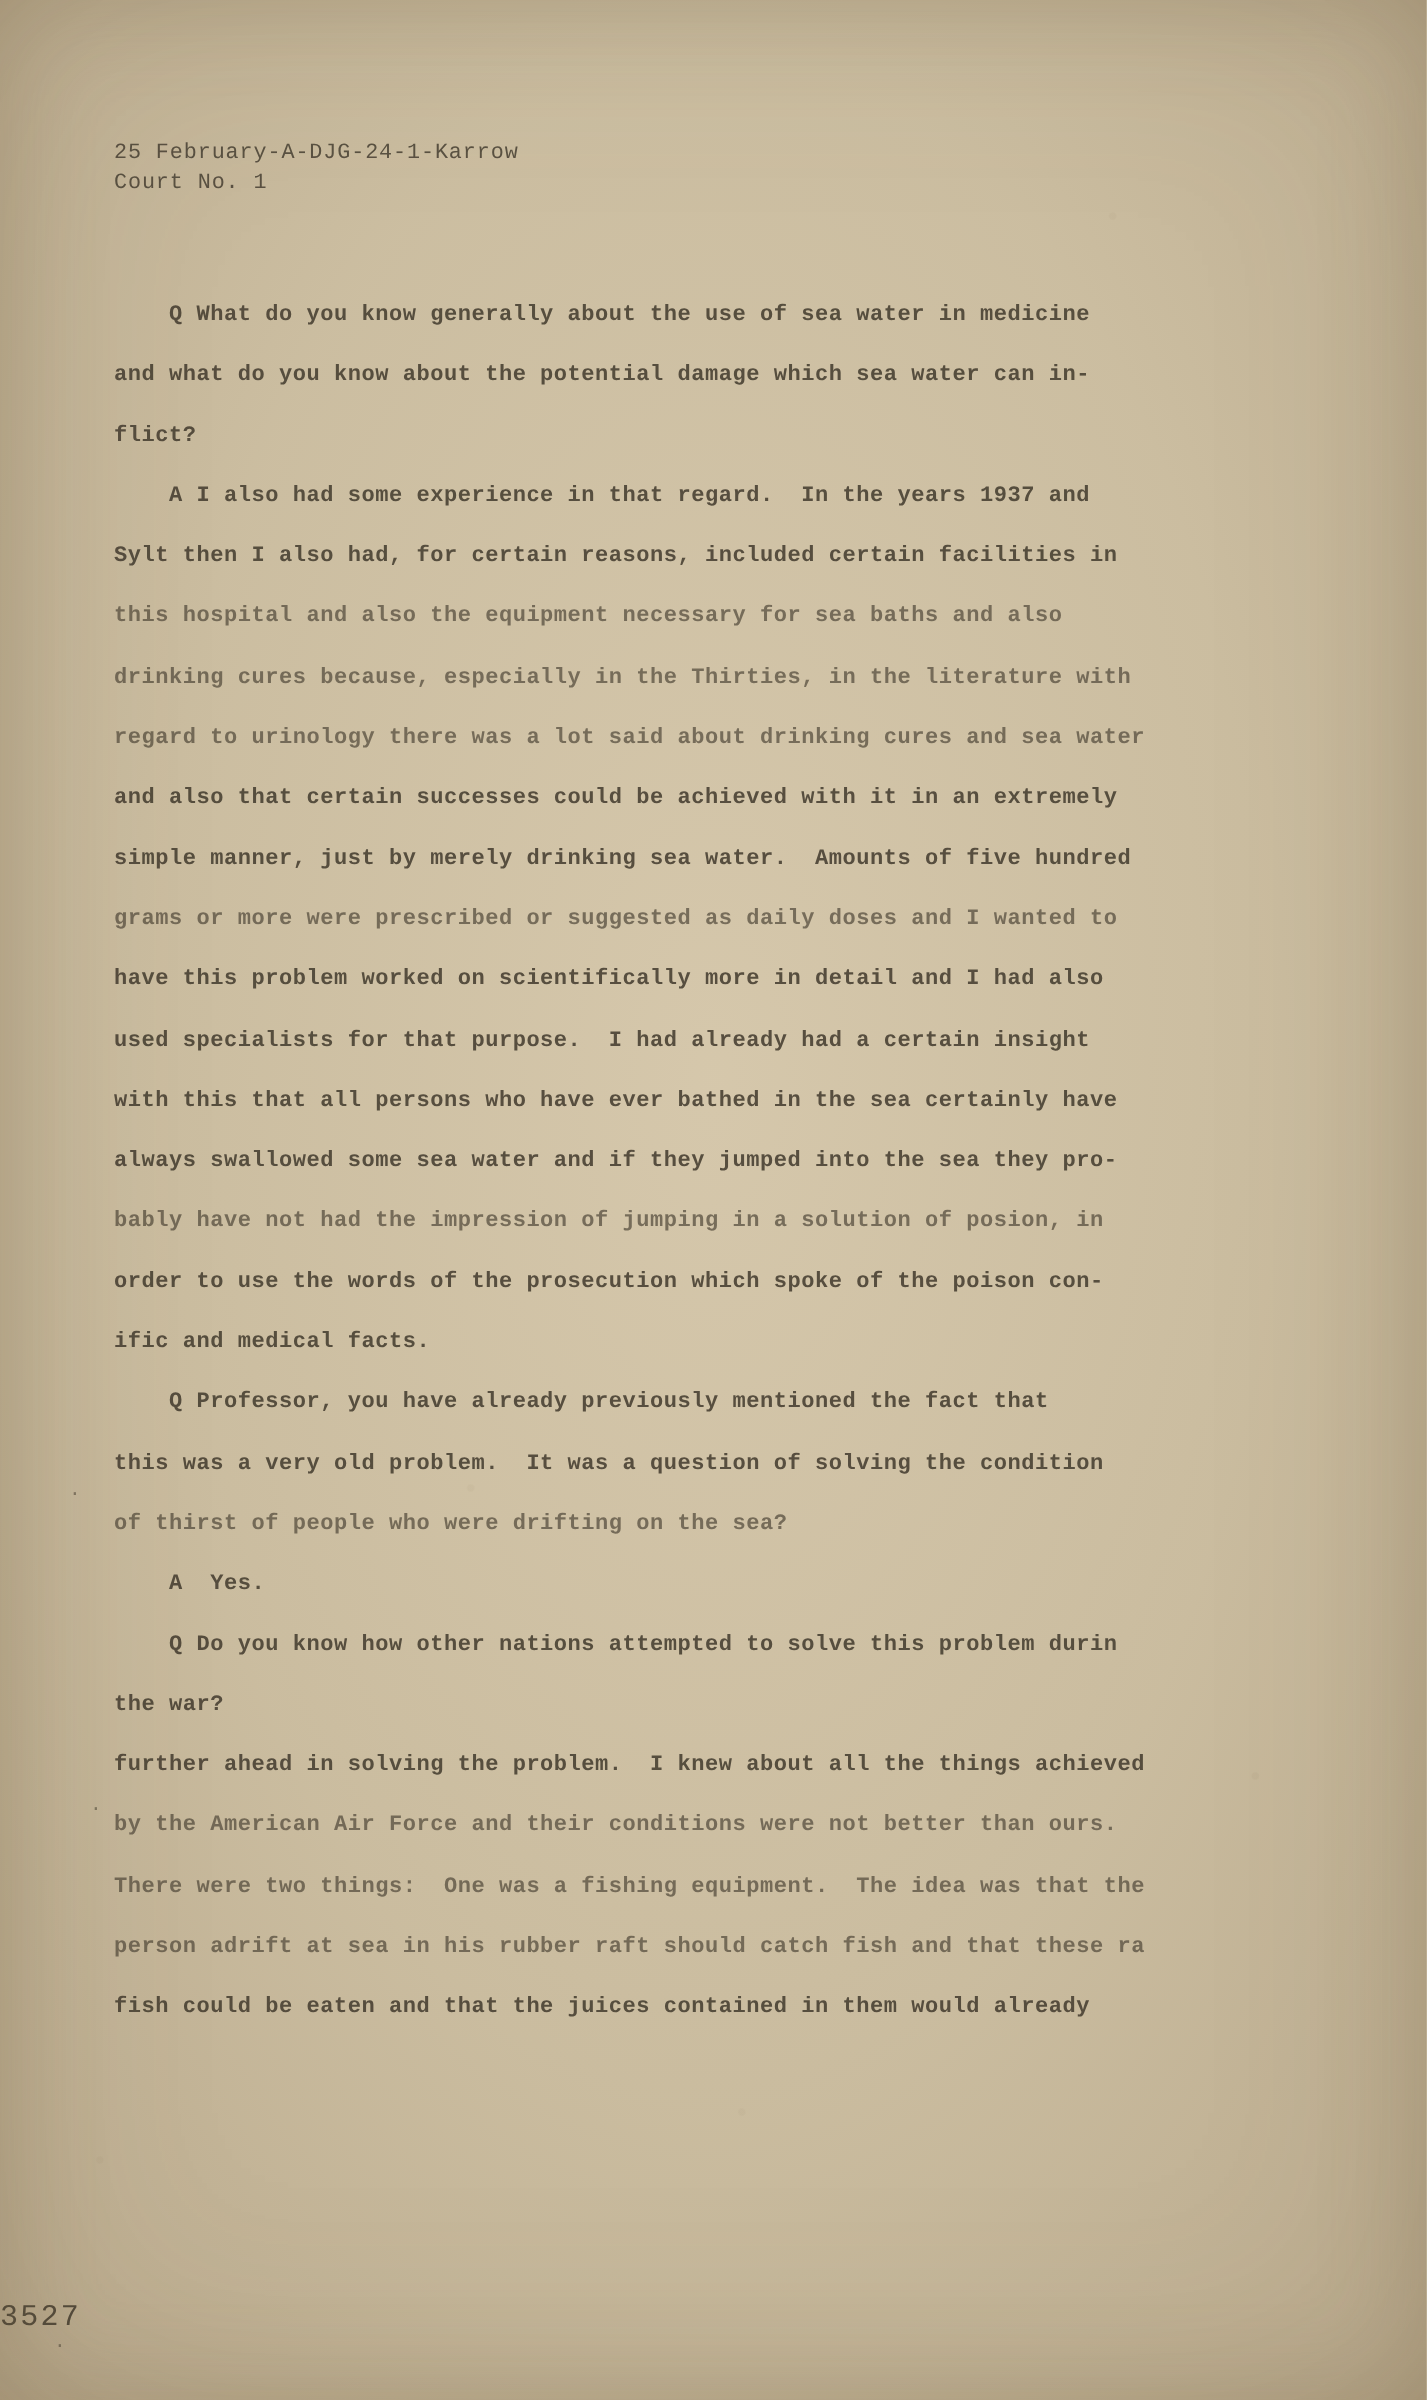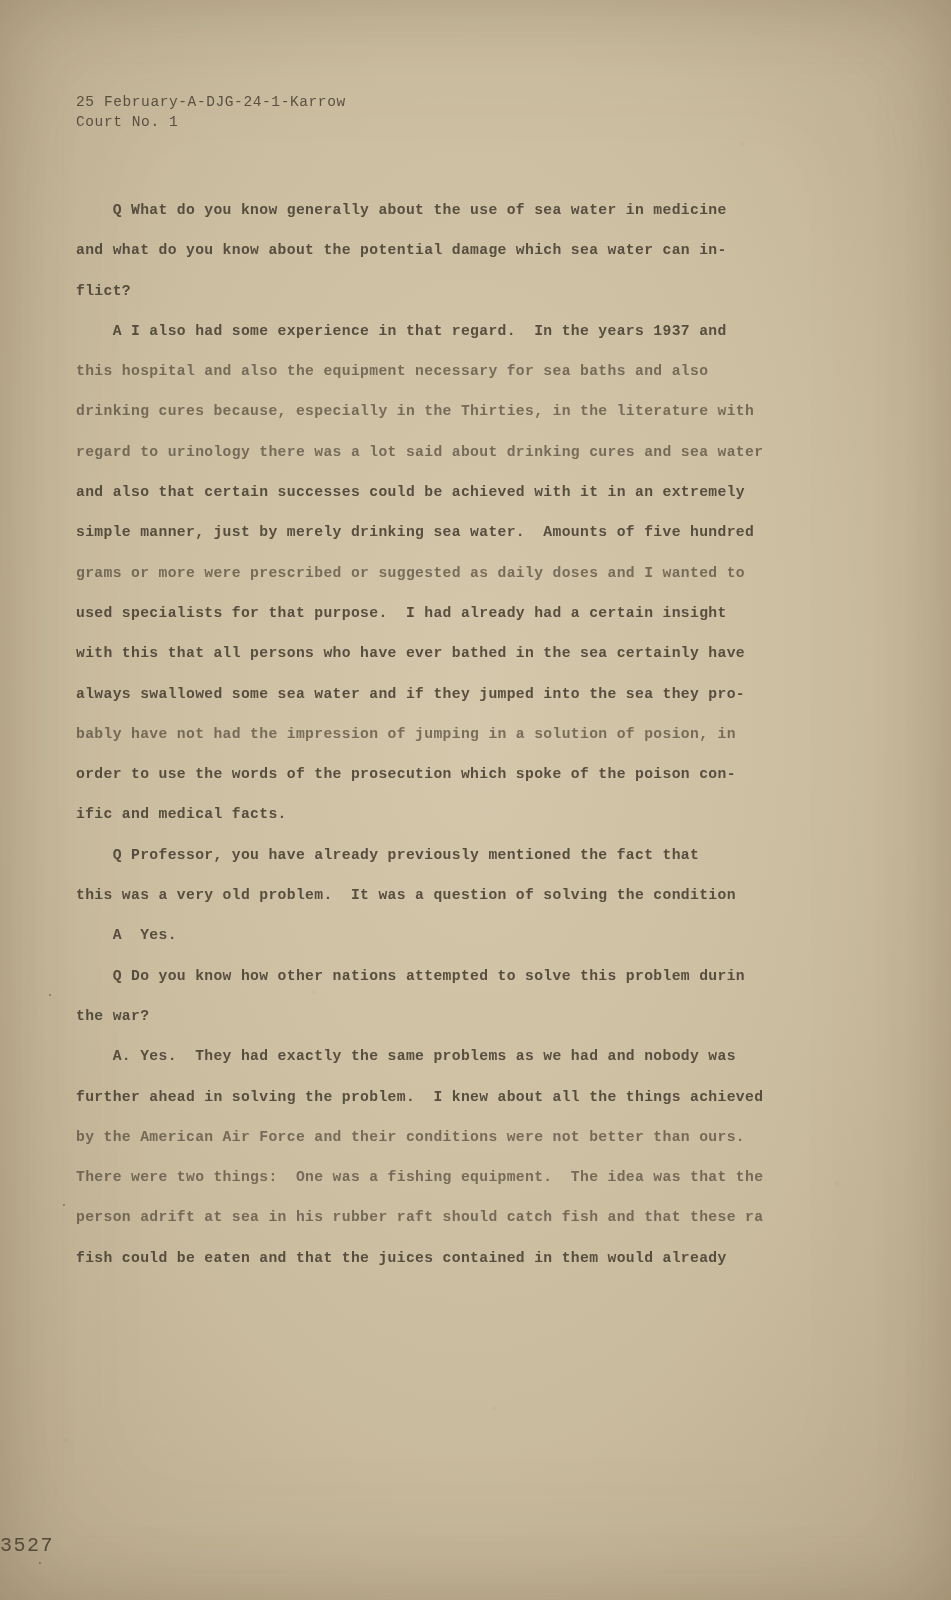--- a/index.html
+++ b/index.html
@@ -103,38 +103,40 @@
   <div class="header">
     <div>25 February-A-DJG-24-1-Karrow</div>
     <div>Court No. 1</div>
   </div>
 
   <div class="body-text">
     <p><span class="ln">    Q What do you know generally about the use of sea water in medicine</span></p>
     <p><span class="ln">and what do you know about the potential damage which sea water can in-</span></p>
     <p><span class="ln">flict?</span></p>
     <p><span class="ln">    A I also had some experience in that regard.  In the years 1937 and</span></p>
+    <p><span class="ln">Sylt then I also had, for certain reasons, included certain facilities in</span></p>
     <p><span class="ln faded">this hospital and also the equipment necessary for sea baths and also</span></p>
     <p><span class="ln faded">drinking cures because, especially in the Thirties, in the literature with</span></p>
     <p><span class="ln faded">regard to urinology there was a lot said about drinking cures and sea water</span></p>
     <p><span class="ln">and also that certain successes could be achieved with it in an extremely</span></p>
     <p><span class="ln">simple manner, just by merely drinking sea water.  Amounts of five hundred</span></p>
     <p><span class="ln faded">grams or more were prescribed or suggested as daily doses and I wanted to</span></p>
+    <p><span class="ln">have this problem worked on scientifically more in detail and I had also</span></p>
     <p><span class="ln">used specialists for that purpose.  I had already had a certain insight</span></p>
     <p><span class="ln">with this that all persons who have ever bathed in the sea certainly have</span></p>
     <p><span class="ln">always swallowed some sea water and if they jumped into the sea they pro-</span></p>
     <p><span class="ln faded">bably have not had the impression of jumping in a solution of posion, in</span></p>
     <p><span class="ln">order to use the words of the prosecution which spoke of the poison con-</span></p>
     <p><span class="ln">ific and medical facts.</span></p>
     <p><span class="ln">    Q Professor, you have already previously mentioned the fact that</span></p>
     <p><span class="ln">this was a very old problem.  It was a question of solving the condition</span></p>
+    <p><span class="ln faded">of thirst of people who were drifting on the sea?</span></p>
     <p><span class="ln">    A  Yes.</span></p>
     <p><span class="ln">    Q Do you know how other nations attempted to solve this problem durin</span></p>
     <p><span class="ln">the war?</span></p>
-    <p><span class="ln">    A. Yes.  They had exactly the same problems as we had and nobody was</span></p>
     <p><span class="ln">further ahead in solving the problem.  I knew about all the things achieved</span></p>
     <p><span class="ln faded">by the American Air Force and their conditions were not better than ours.</span></p>
     <p><span class="ln faded">There were two things:  One was a fishing equipment.  The idea was that the</span></p>
     <p><span class="ln faded">person adrift at sea in his rubber raft should catch fish and that these ra</span></p>
     <p><span class="ln">fish could be eaten and that the juices contained in them would already</span></p>
   </div>
 
   <div class="margin-mark mark-1">·</div>
   <div class="margin-mark mark-3">·</div>
   <div class="margin-mark mark-2">·</div>

